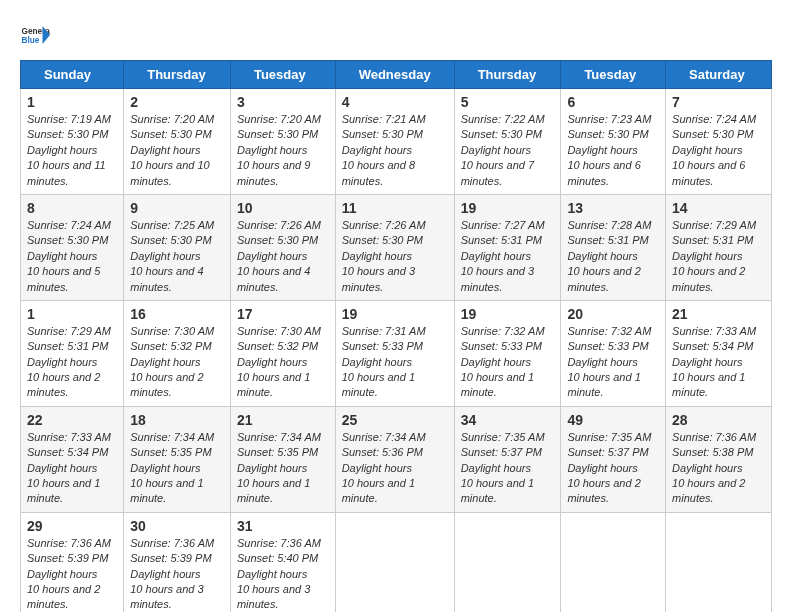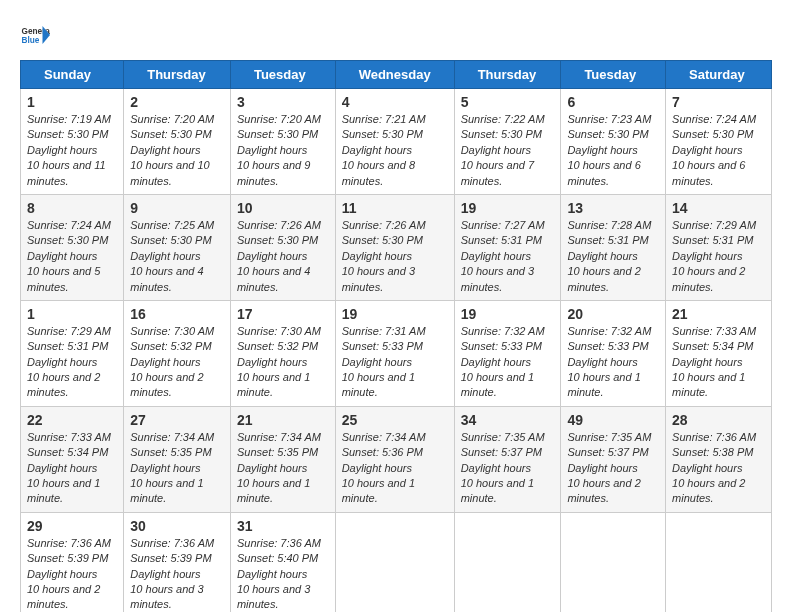--- a/index.html
+++ b/index.html
@@ -308,21 +308,21 @@
         <td>
           <span class="day-number">22</span>
         <div class="day-info">
           Sunrise: 7:33 AM<br>
           Sunset: 5:34 PM<br>
           Daylight hours<br>
           10 hours and 1 minute.
         </div>
         </td>
         <td>
-          <span class="day-number">27</span>
+          <span class="day-number">18</span>
         <div class="day-info">
           Sunrise: 7:34 AM<br>
           Sunset: 5:35 PM<br>
           Daylight hours<br>
           10 hours and 1 minute.
         </div>
         </td>
         <td>
           <span class="day-number">21</span>
         <div class="day-info">

